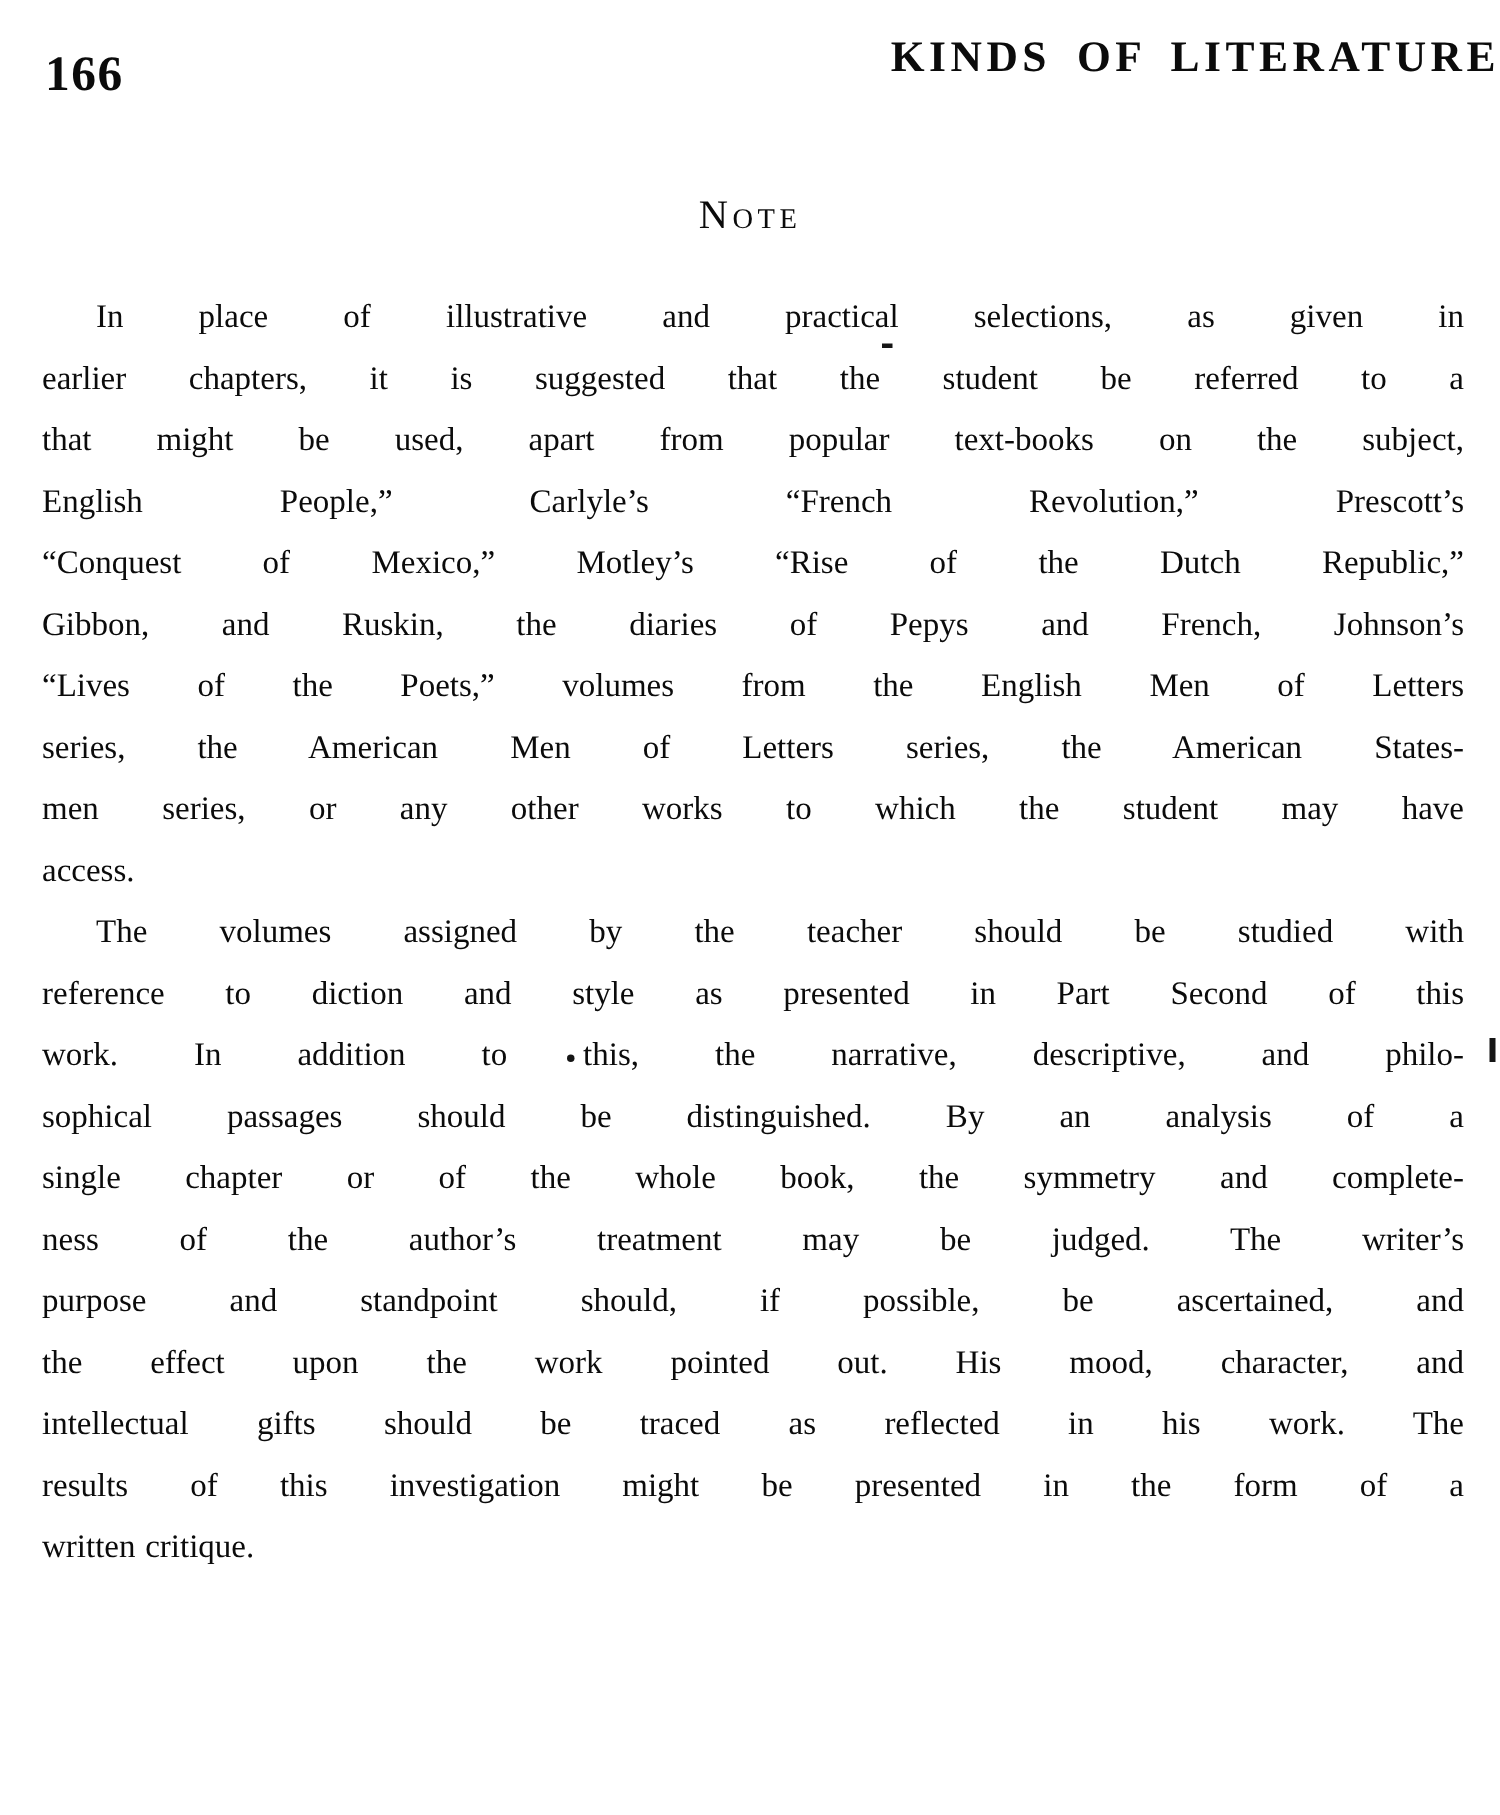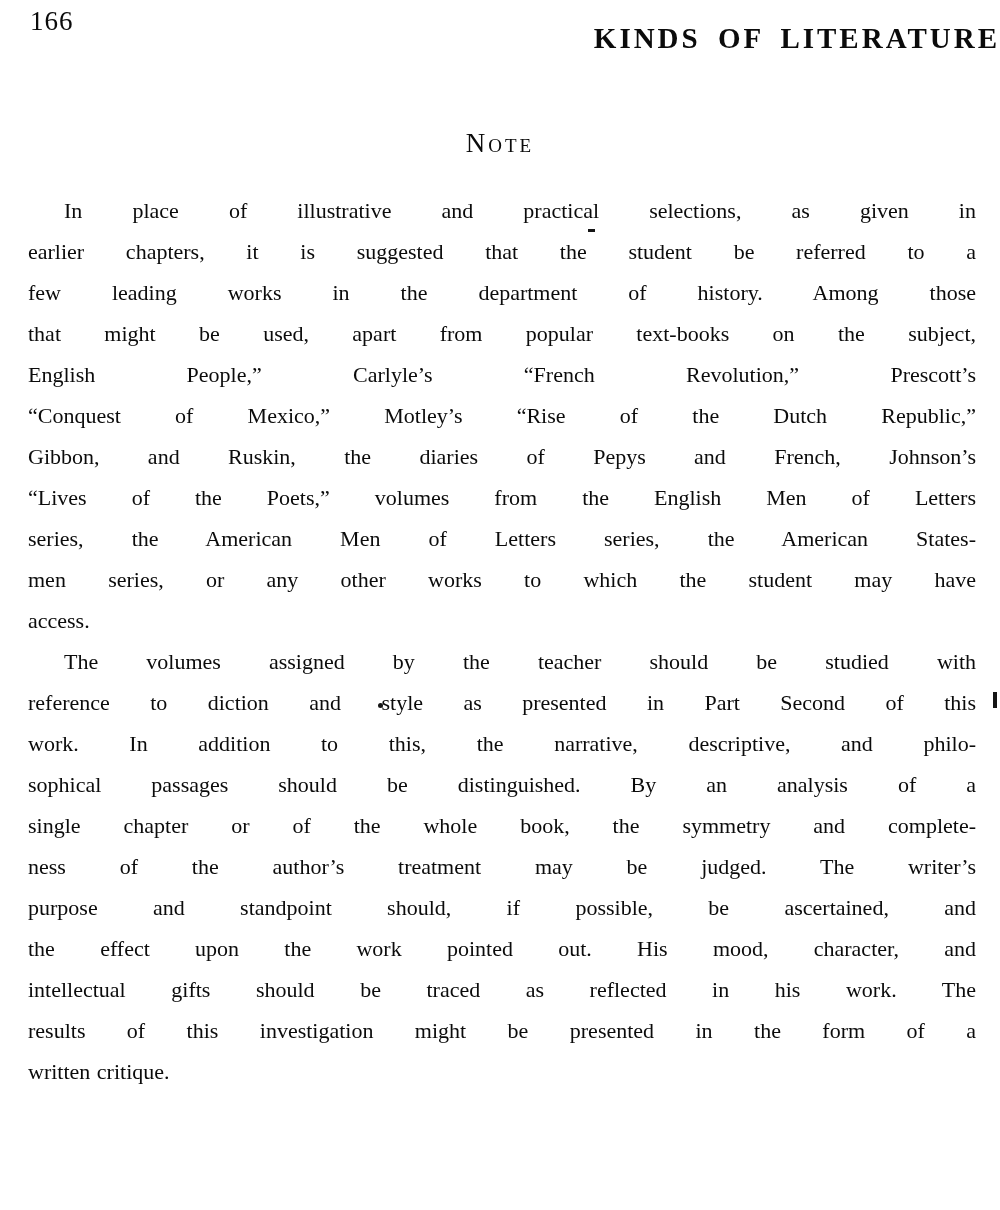--- a/index.html
+++ b/index.html
@@ -11,23 +11,23 @@
     height: 1210px;
     position: relative;
     background: #ffffff;
     color: #0b0b0b;
     font-family: "Liberation Serif", serif;
     overflow: hidden;
   }
   .page-number {
     position: absolute;
     left: 30px;
-    top: 6px;
-    font-size: 27px;
-    font-weight: normal;
+    top: 32px;
+    font-size: 33px;
+    font-weight: bold;
     letter-spacing: 1px;
   }
   .running-title {
     position: absolute;
     left: 0;
     top: 22px;
     width: 100%;
     text-align: right;
     font-size: 29px;
     font-weight: bold;
@@ -84,21 +84,20 @@
 <div class="page-number">166</div>
 
 <div class="running-title">KINDS OF LITERATURE</div>
 
 <div class="section-heading">Note</div>
 
 <div class="text-block">
     <div class="paragraph">
       <div class="line first">In place of illustrative and practical selections, as given in</div>
       <div class="line">earlier chapters, it is suggested that the student be referred to a</div>
-      <div class="line">few leading works in the department of history. Among those</div>
       <div class="line">that might be used, apart from popular text-books on the subject,</div>
       <div class="line">English People,” Carlyle’s “French Revolution,” Prescott’s</div>
       <div class="line">“Conquest of Mexico,” Motley’s “Rise of the Dutch Republic,”</div>
       <div class="line">Gibbon, and Ruskin, the diaries of Pepys and French, Johnson’s</div>
       <div class="line">“Lives of the Poets,” volumes from the English Men of Letters</div>
       <div class="line">series, the American Men of Letters series, the American States-</div>
       <div class="line">men series, or any other works to which the student may have</div>
       <div class="line last">access.</div>
     </div>
     <div class="paragraph">

